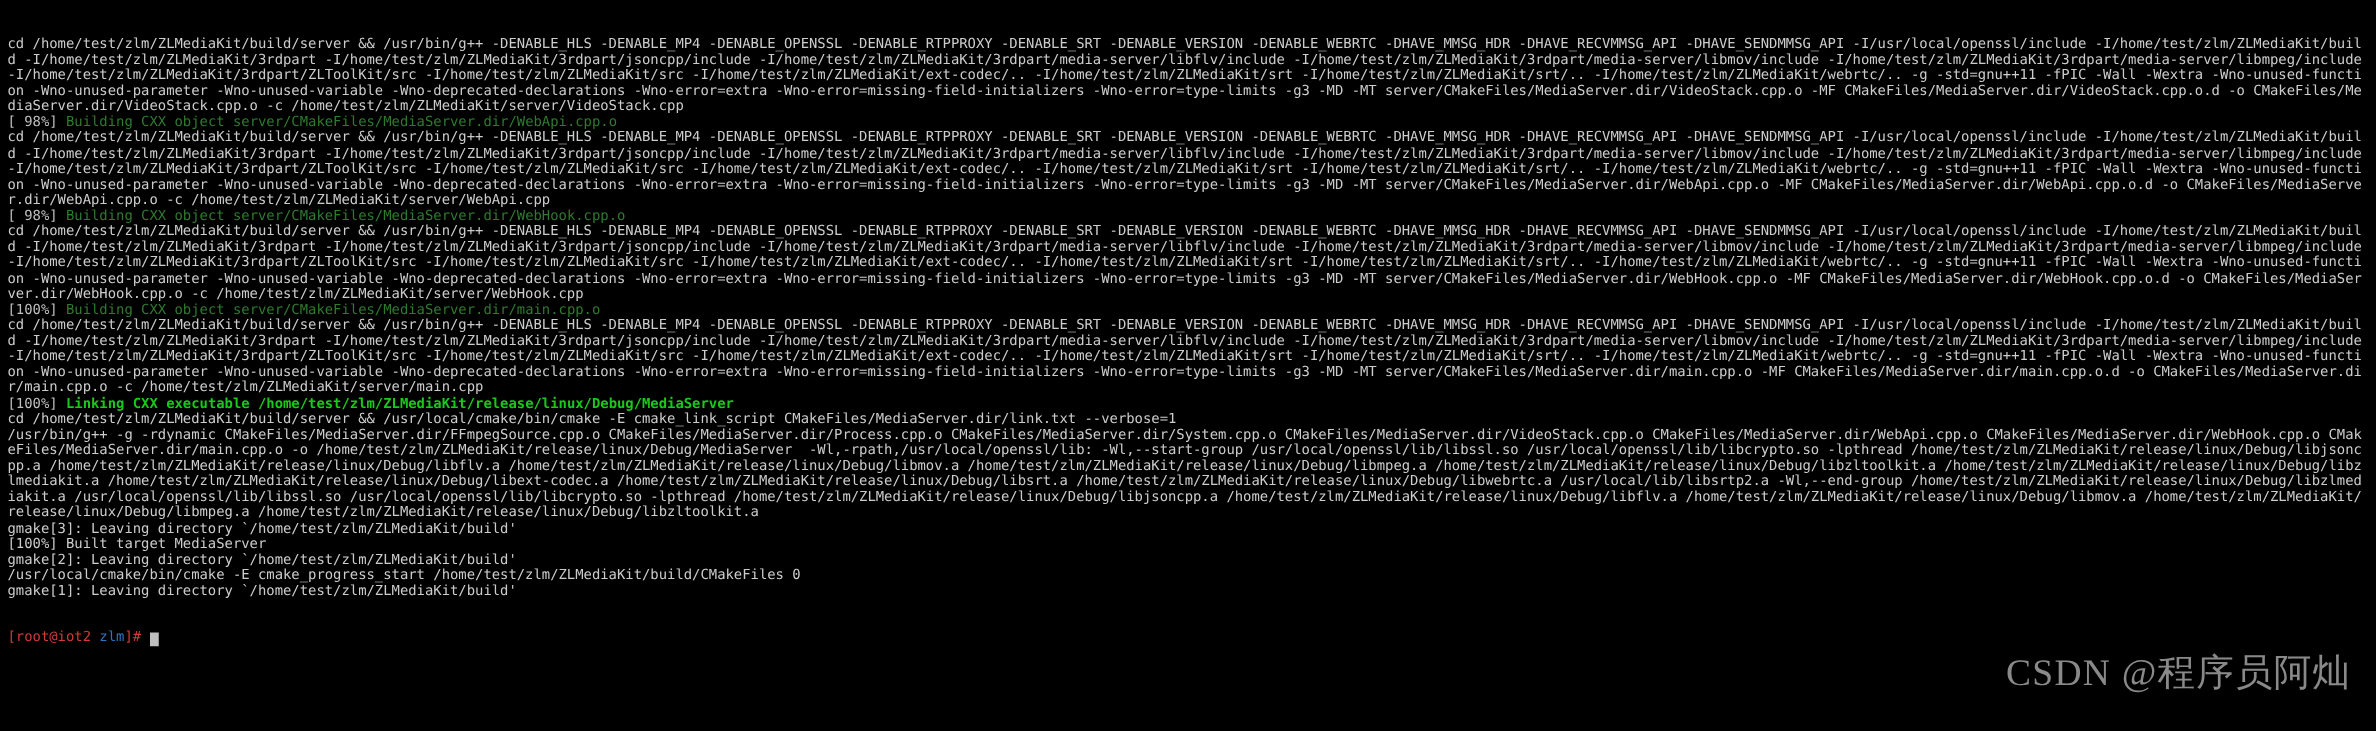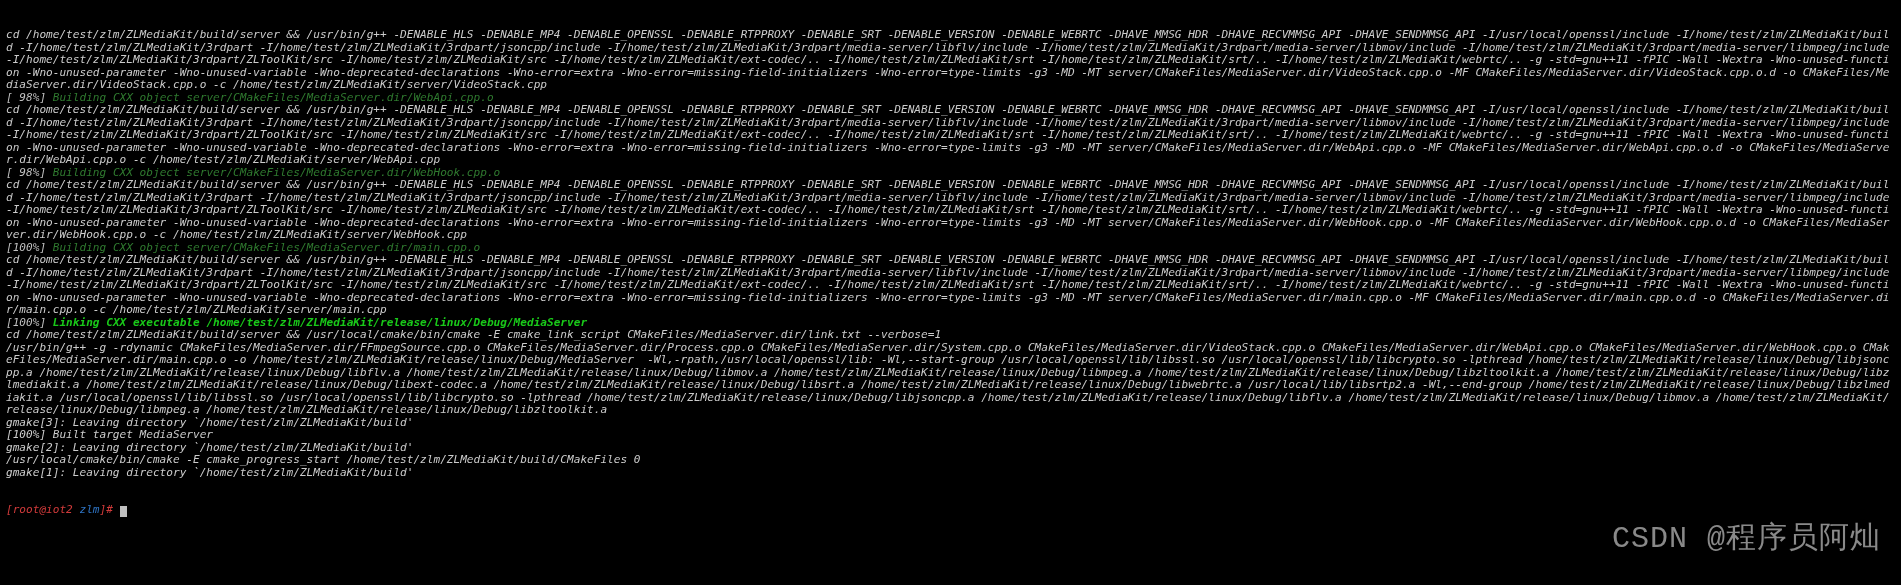--- a/index.html
+++ b/index.html
@@ -13,38 +13,38 @@
     line-height: 12.5px;
     color: #cccccc;
     overflow: hidden;
     position: relative;
   }
   .terminal {
     padding: 4px 6px;
     white-space: pre-wrap;
     word-break: break-all;
   }
-  .line { display: block; font-style: italic; }
+  .line { display: block; }
   .pct-gray { color: #bfbfbf; }
   .build { color: #2f7a2f; }
   .link { color: #19c919; font-weight: bold; }
   .prompt-host { color: #d03a3a; margin-top: 20px; }
   .prompt-path { color: #2e74c4; }
   .cursor {
     display: inline-block;
     width: 7px;
     height: 11px;
     background: #bfbfbf;
     vertical-align: bottom;
   }
   .watermark {
     position: absolute;
     right: 20px;
     bottom: 40px;
-    font-family: Liberation Mono, monospace;
+    font-family: Liberation Serif, serif;
     font-size: 30px;
     color: rgba(210,210,210,0.65);
     letter-spacing: 1px;
     font-weight: 400;
   }
 </style>
 </head>
 <body>
 
 <div class="terminal">

